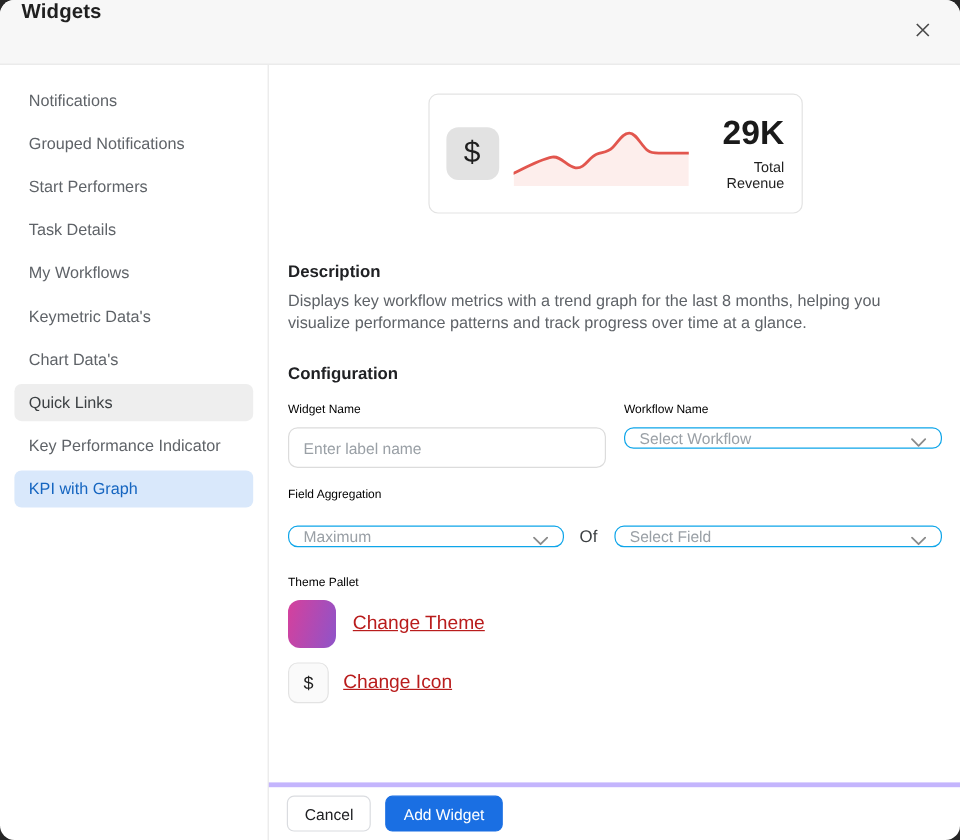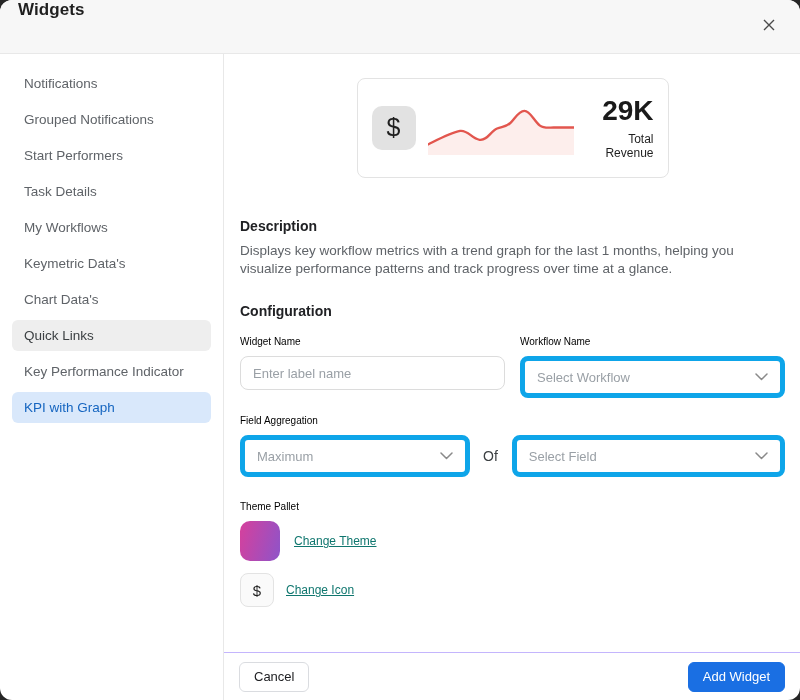--- a/index.html
+++ b/index.html
@@ -80,55 +80,55 @@
   .field-label { font-size: 10px; color: #000000; margin-bottom: 9px; }
   .text-input {
     width: 100%; height: 34px;
     border: 1px solid #dcdcdc; border-radius: 8px;
     padding: 0 12px; font-size: 13px; color: #202124;
     font-family: "Liberation Sans", sans-serif;
     outline: none; background: #fff;
   }
   .text-input::placeholder { color: #9aa0a6; }
   .select-box {
-    height: 42px;
-    border: 5px solid #0ea5e9; border-radius: 8px;
+    height: 18px;
+    border: 1px solid #0ea5e9; border-radius: 8px;
     padding: 0 12px;
-    display: flex; align-items: center;
+    display: flex; align-items: flex-end;
     font-size: 13px; color: #9aa0a6;
     background: #fff; cursor: pointer;
   }
   .select-box .chevron { margin-left: auto; display: flex; align-items: center; }
-  .agg-row { display: flex; align-items: center; margin-top: 9px; }
+  .agg-row { display: flex; align-items: center; margin-top: 20px; }
   .agg-select { width: 230px; flex: 0 0 230px; }
   .of-text { font-size: 14px; color: #3c4043; margin: 0 14px 0 13px; }
   .field-select { flex: 1; }
   .theme-block { margin-top: 24px; }
   .swatch-row { display: flex; align-items: center; margin-top: 9px; }
   .theme-swatch {
     width: 40px; height: 40px; border-radius: 10px; cursor: pointer;
     background: linear-gradient(105deg, #d6409c 0%, #8e54c9 100%);
   }
   .link {
-    font-size: 12px; color: #0f766e; text-decoration: underline;
+    font-size: 16px; color: #b91c1c; text-decoration: underline;
     margin-left: 14px; cursor: pointer;
   }
   .icon-block { margin-top: 12px; padding-bottom: 30px; }
   .icon-box {
     width: 34px; height: 34px; flex: 0 0 34px;
     background: #fafafa; border: 1px solid #e3e3e3; border-radius: 8px;
     display: flex; align-items: center; justify-content: center;
     font-size: 15px; color: #1f1f1f; cursor: pointer;
   }
   
   .modal-footer {
     flex: 0 0 48px;
-    border-top: 1px solid #c4b5fd;
-    display: flex; align-items: center; justify-content: space-between;
-    gap: 0; padding: 0 15px;
+    border-top: 4px solid #c4b5fd;
+    display: flex; align-items: center; justify-content: flex-start;
+    gap: 12px; padding: 0 15px;
   }
   .btn {
     height: 30px; padding: 0 14px;
     border-radius: 6px; font-size: 13px; cursor: pointer;
     font-family: "Liberation Sans", sans-serif;
     display: inline-flex; align-items: center;
   }
   .btn-secondary { background: #ffffff; border: 1px solid #dadce0; color: #202124; }
   .btn-primary { background: #1a6fe3; border: 1px solid #1a6fe3; color: #ffffff; }
 </style>
@@ -173,21 +173,21 @@
             <path fill="none" stroke-width="2.4" stroke-linecap="round" stroke-linejoin="round" d="M0,47 C12,41 24,34.5 33,33 C41,31.8 45,41 53,42.2 C61,43.3 64,33.5 71,30.5 C76,28.4 80,29.5 85,24.5 C90,19.5 93,12.5 99,12.3 C105,12.1 109,23 115,27.5 C119,30.5 124,29.5 129,29.5 L150,29.5" stroke="#e2564e"></path>
           </svg>
           <div class="kpi-block">
             <div class="kpi-value">29K</div>
             <div class="kpi-label">Total Revenue</div>
           </div>
         </div>
 
         <div class="description-block">
           <div class="section-heading">Description</div>
-          <p class="description-text">Displays key workflow metrics with a trend graph for the last 1 months, helping you visualize performance patterns and track progress over time at a glance.</p>
+          <p class="description-text">Displays key workflow metrics with a trend graph for the last 8 months, helping you visualize performance patterns and track progress over time at a glance.</p>
         </div>
 
         <div class="configuration-block">
           <div class="section-heading">Configuration</div>
 
           <div class="form-row">
             <div class="form-col">
               <div class="field-label">Widget Name</div>
               <input class="text-input" type="text" placeholder="Enter label name" style="">
             </div>

